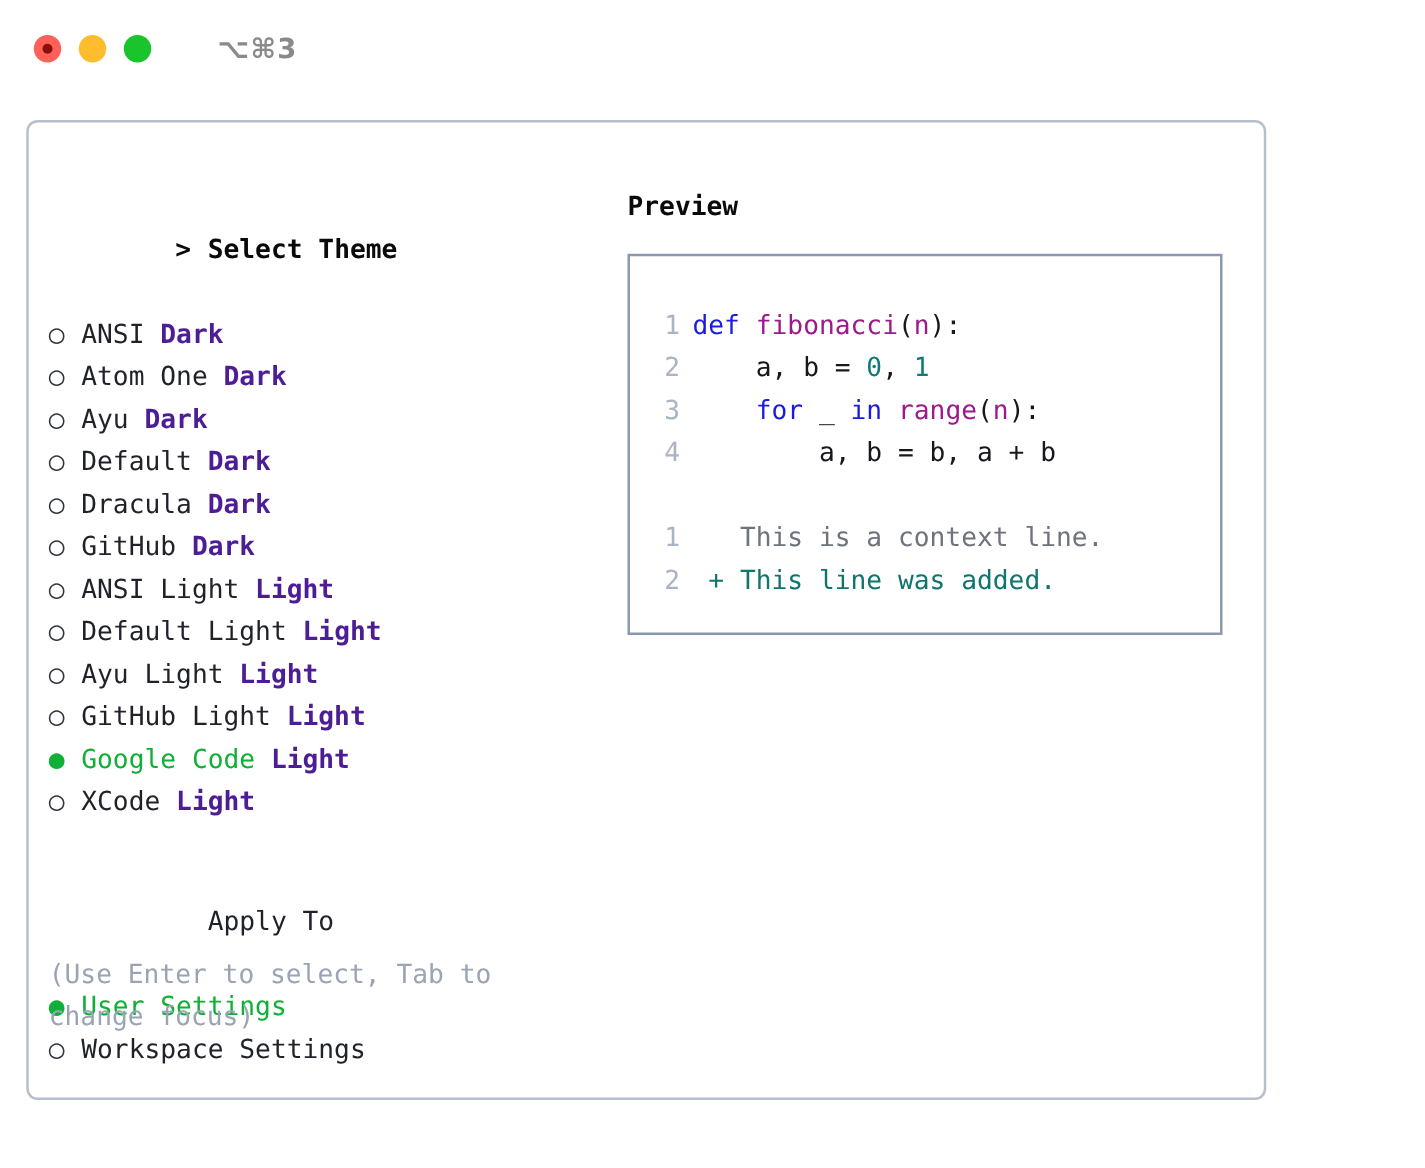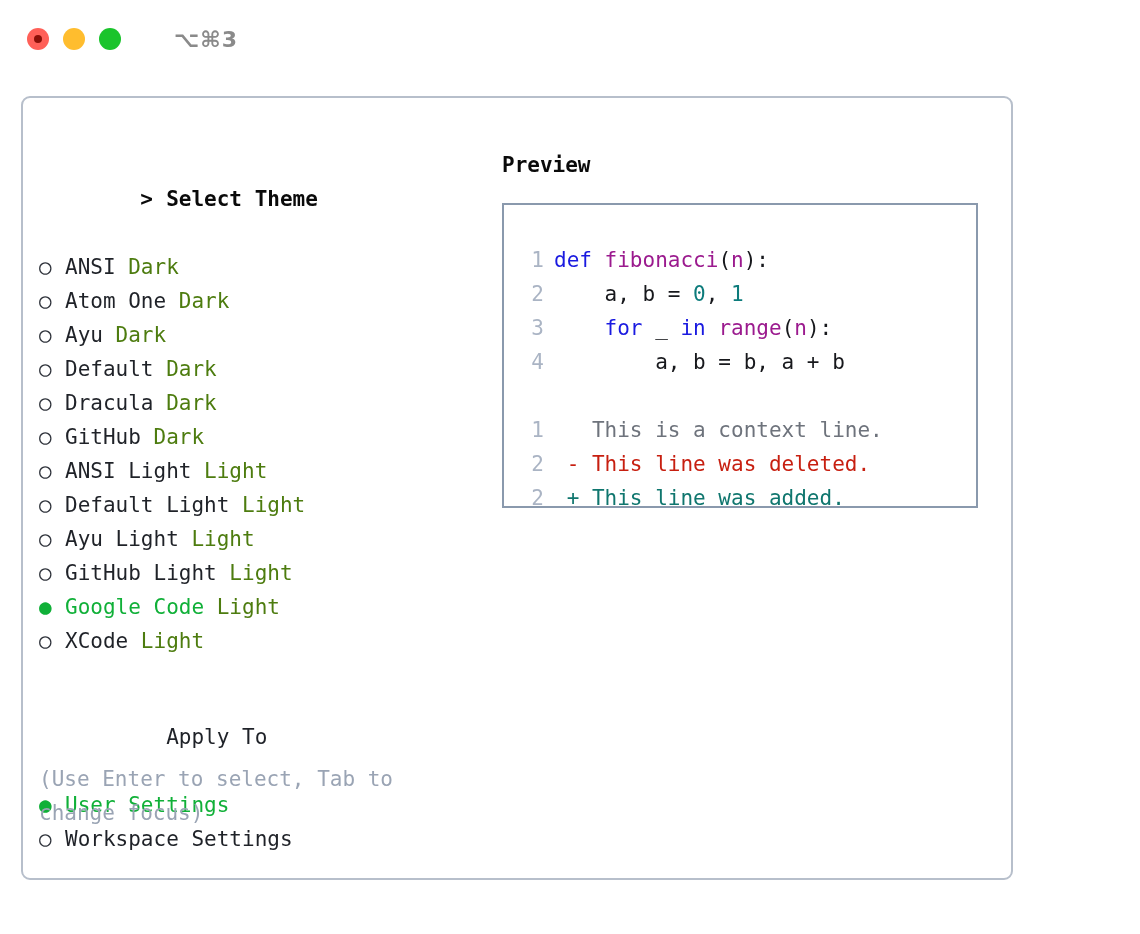--- a/index.html
+++ b/index.html
@@ -112,21 +112,21 @@
     white-space: pre;
     display: block;
   }
   .opt-bullet {
     display: inline-block;
     width: 26px;
     color: #30343c;
   }
   .opt-row.selected .opt-bullet,
   .opt-row.selected .opt-label { color: #10b038; }
-  .opt-variant { color: #4d7c0f; }
+  .opt-variant { color: #4c1d95; font-weight: bold; }
 
   #hint-text {
     position: absolute;
     left: 16px;
     top: 664px;
     width: 420px;
     font-size: 21px;
     line-height: 34px;
     color: #9aa4b4;
   }
@@ -232,20 +232,19 @@
       <div id="preview-box">
         <div id="code-block">
             <div class="code-line"><span class="ln">1</span><span class="kw">def </span><span class="fn">fibonacci</span><span class="var">(</span><span class="fn">n</span><span class="var">):</span></div>
             <div class="code-line"><span class="ln">2</span><span class="var">    a, b = </span><span class="num">0</span><span class="var">, </span><span class="num">1</span></div>
             <div class="code-line"><span class="ln">3</span><span class="var">    </span><span class="kw">for</span><span class="var"> _ </span><span class="kw">in</span><span class="var"> </span><span class="fn">range</span><span class="var">(</span><span class="fn">n</span><span class="var">):</span></div>
             <div class="code-line"><span class="ln">4</span><span class="var">        a, b = b, a + b</span></div>
           </div>
         <div class="spacer-line"></div>
         <div id="diff-block">
             <div class="code-line"><span class="ln">1</span><span class="diff-ctx">   This is a context line.</span></div>
-            <div class="code-line"><span class="ln">2</span><span class="diff-del"> - This line was deleted.</span></div>
             <div class="code-line"><span class="ln">2</span><span class="diff-add"> + This line was added.</span></div>
           </div>
       </div>
     </div>
 
   </div>
 </div>
 
 </body></html>

